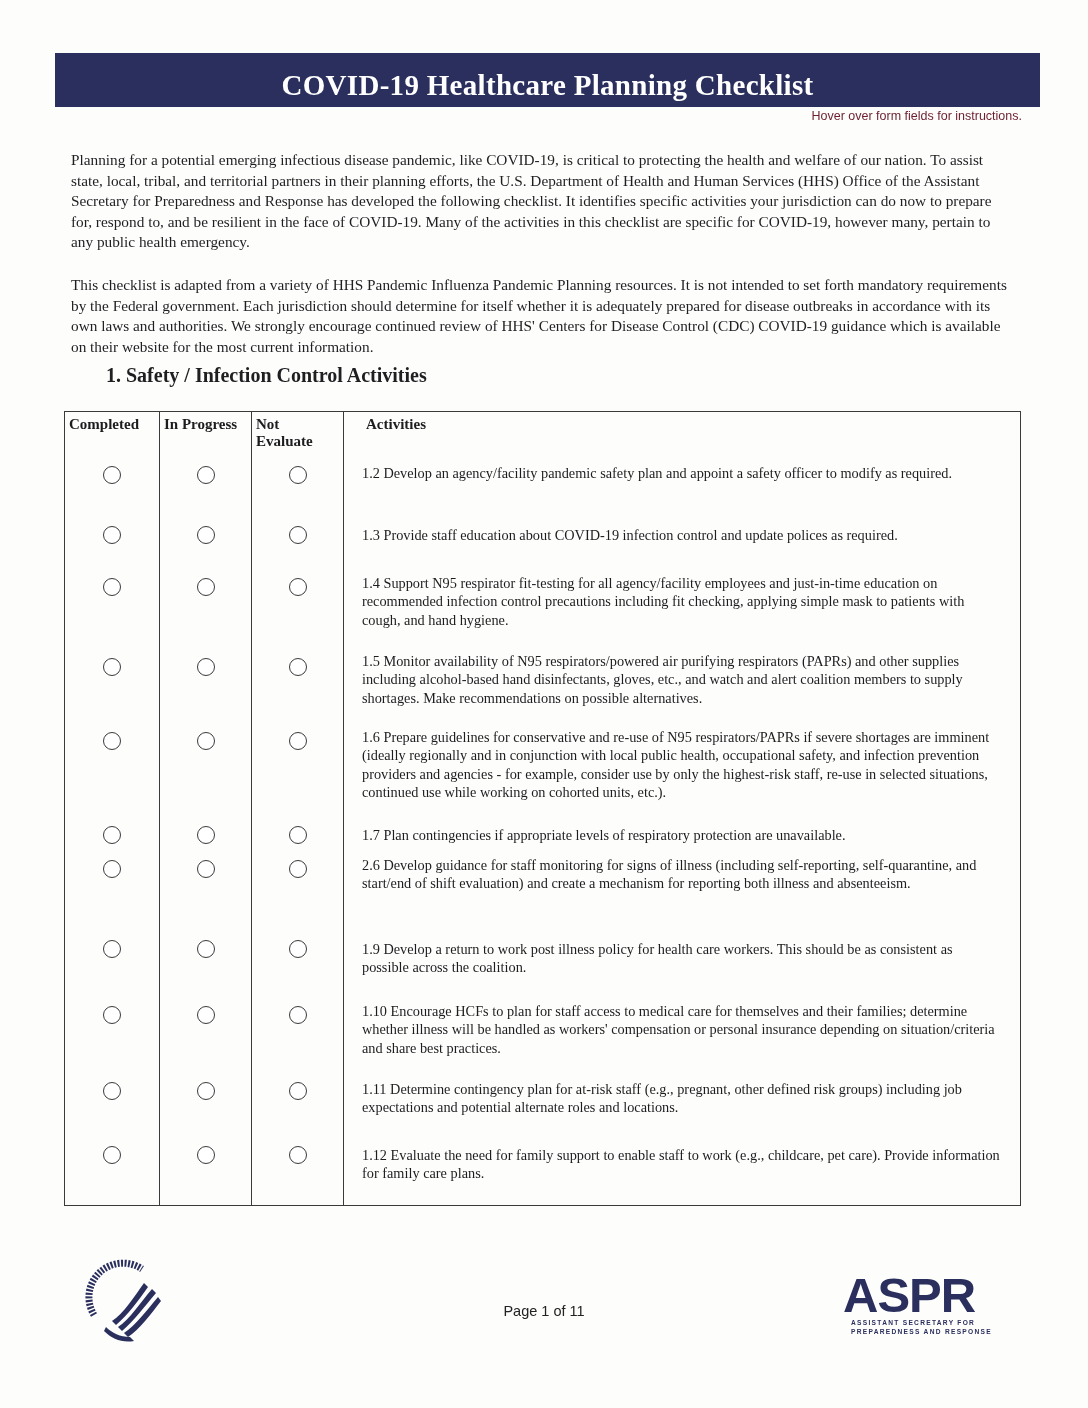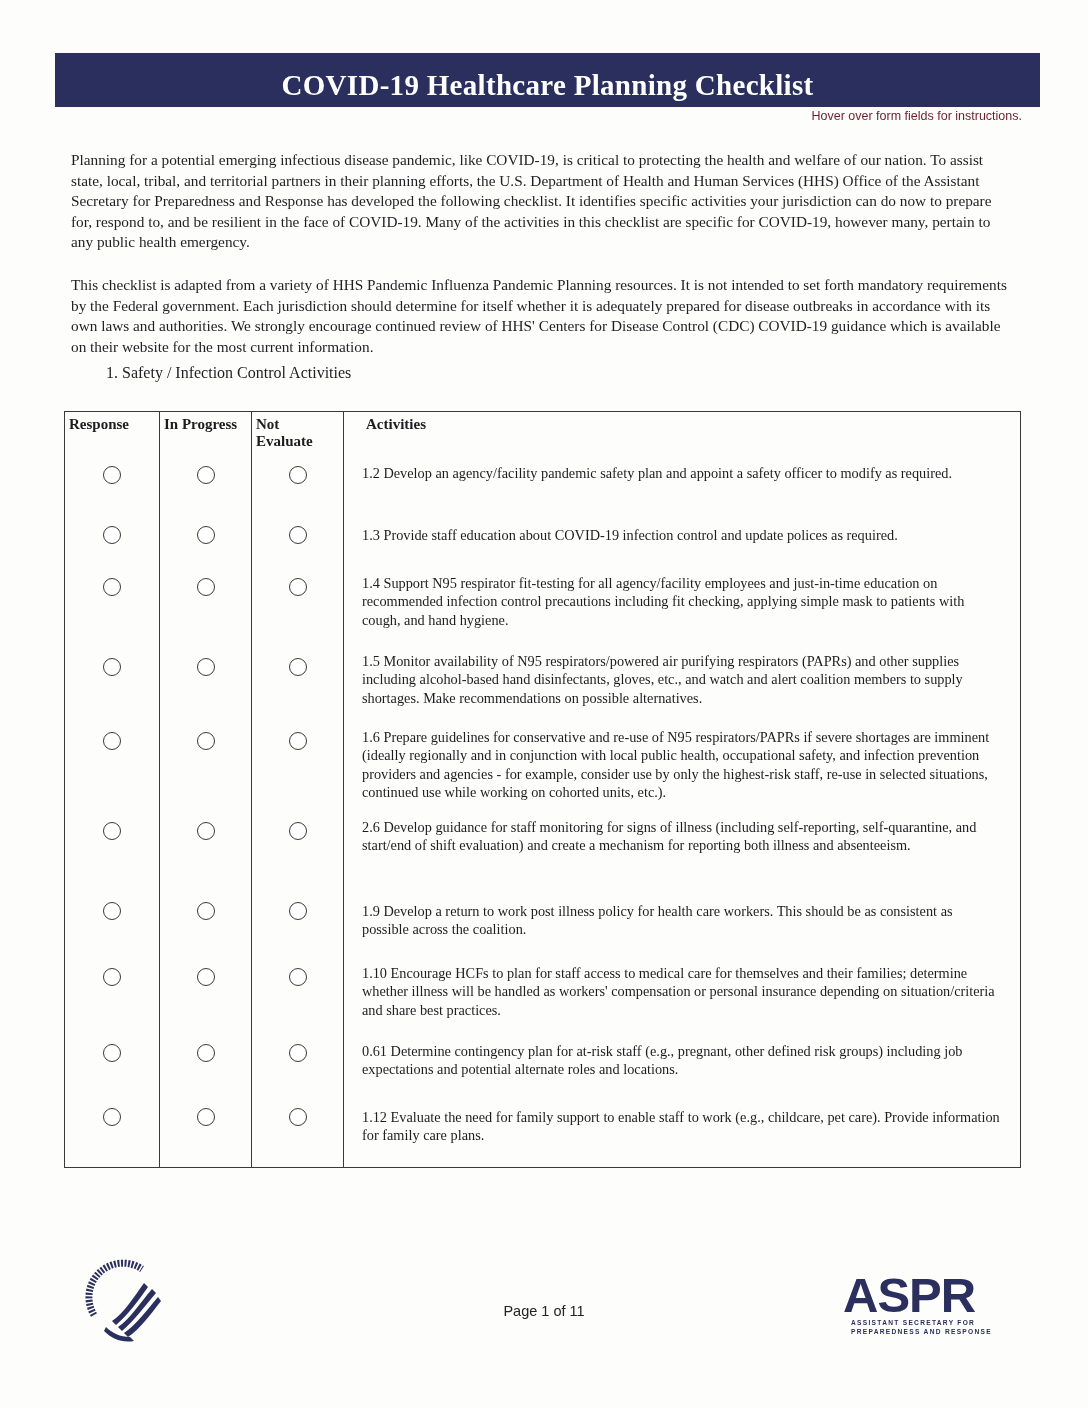--- a/index.html
+++ b/index.html
@@ -20,21 +20,21 @@
 
   .para {
     position: absolute; left: 71px; width: 940px;
     font-size: 15.3px; line-height: 20.5px; color: #1f1f22;
   }
   .para1 { top: 150px; }
   .para2 { top: 275px; }
 
   .section-heading {
     position: absolute; left: 106px; top: 364px;
-    font-size: 16px; font-weight: normal; color: #1f1f22;
+    font-size: 20px; font-weight: bold; color: #1f1f22;
   }
 
   table.checklist {
     position: absolute; left: 64px; top: 411px; width: 957px;
     border-collapse: collapse; table-layout: fixed;
   }
   table.checklist td, table.checklist th {
     border-left: 1.5px solid #3a3a3a; border-right: 1.5px solid #3a3a3a;
     vertical-align: top;
   }
@@ -83,21 +83,21 @@
 
 <table class="checklist">
   <colgroup>
       <col class="c1">
       <col class="c2">
       <col class="c3">
       <col class="c4">
     </colgroup>
   <thead>
     <tr>
-      <th>Response</th>
+      <th>Completed</th>
       <th>In Progress</th>
       <th>Not Evaluate</th>
       <th class="act-head">Activities</th>
     </tr>
   </thead>
   <tbody id="checklist-body">
       <tr style="height: 52px;">
         <td class="radio-cell" style="padding-top: 2px;"><span class="radio"></span></td>
         <td class="radio-cell" style="padding-top: 2px;"><span class="radio"></span></td>
         <td class="radio-cell" style="padding-top: 2px;"><span class="radio"></span></td>
@@ -120,20 +120,26 @@
         <td class="radio-cell" style="padding-top: 18px;"><span class="radio"></span></td>
         <td class="radio-cell" style="padding-top: 18px;"><span class="radio"></span></td>
         <td class="act-cell" style="padding-top: 12px;">1.5  Monitor availability of N95 respirators/powered air purifying respirators (PAPRs) and other supplies including alcohol-based hand disinfectants, gloves, etc., and watch and alert coalition members to supply shortages.  Make recommendations on possible alternatives.</td>
       </tr>
       <tr style="height: 96px;">
         <td class="radio-cell" style="padding-top: 14px;"><span class="radio"></span></td>
         <td class="radio-cell" style="padding-top: 14px;"><span class="radio"></span></td>
         <td class="radio-cell" style="padding-top: 14px;"><span class="radio"></span></td>
         <td class="act-cell" style="padding-top: 10px;">1.6  Prepare guidelines for conservative and re-use of N95 respirators/PAPRs if severe shortages are imminent (ideally regionally and in conjunction with local public health, occupational  safety, and infection prevention providers and agencies - for example, consider use by only the highest-risk staff, re-use in selected situations, continued use while working on cohorted units, etc.).</td>
       </tr>
+      <tr style="height: 38px;">
+        <td class="radio-cell" style="padding-top: 12px;"><span class="radio"></span></td>
+        <td class="radio-cell" style="padding-top: 12px;"><span class="radio"></span></td>
+        <td class="radio-cell" style="padding-top: 12px;"><span class="radio"></span></td>
+        <td class="act-cell" style="padding-top: 12px;">1.7  Plan contingencies if appropriate levels of respiratory protection are unavailable.</td>
+      </tr>
       <tr style="height: 76px;">
         <td class="radio-cell" style="padding-top: 8px;"><span class="radio"></span></td>
         <td class="radio-cell" style="padding-top: 8px;"><span class="radio"></span></td>
         <td class="radio-cell" style="padding-top: 8px;"><span class="radio"></span></td>
         <td class="act-cell" style="padding-top: 4px;">2.6  Develop guidance for staff monitoring for signs of illness (including self-reporting, self-quarantine, and start/end of shift evaluation) and create a mechanism for reporting both illness and absenteeism.</td>
       </tr>
       <tr style="height: 62px;">
         <td class="radio-cell" style="padding-top: 12px;"><span class="radio"></span></td>
         <td class="radio-cell" style="padding-top: 12px;"><span class="radio"></span></td>
         <td class="radio-cell" style="padding-top: 12px;"><span class="radio"></span></td>
@@ -142,21 +148,21 @@
       <tr style="height: 84px;">
         <td class="radio-cell" style="padding-top: 16px;"><span class="radio"></span></td>
         <td class="radio-cell" style="padding-top: 16px;"><span class="radio"></span></td>
         <td class="radio-cell" style="padding-top: 16px;"><span class="radio"></span></td>
         <td class="act-cell" style="padding-top: 12px;">1.10   Encourage HCFs to plan for staff access to medical care for themselves and their families; determine whether illness will be handled as workers' compensation or personal insurance depending on situation/criteria and share best practices.</td>
       </tr>
       <tr style="height: 62px;">
         <td class="radio-cell" style="padding-top: 8px;"><span class="radio"></span></td>
         <td class="radio-cell" style="padding-top: 8px;"><span class="radio"></span></td>
         <td class="radio-cell" style="padding-top: 8px;"><span class="radio"></span></td>
-        <td class="act-cell" style="padding-top: 6px;">0.61   Determine contingency plan for at-risk staff (e.g., pregnant, other defined risk groups) including job expectations and potential alternate roles and locations.</td>
+        <td class="act-cell" style="padding-top: 6px;">1.11   Determine contingency plan for at-risk staff (e.g., pregnant, other defined risk groups) including job expectations and potential alternate roles and locations.</td>
       </tr>
       <tr style="height: 70px; padding-left: 44px;">
         <td class="radio-cell" style="padding-top: 10px;"><span class="radio"></span></td>
         <td class="radio-cell" style="padding-top: 10px;"><span class="radio"></span></td>
         <td class="radio-cell" style="padding-top: 10px;"><span class="radio"></span></td>
         <td class="act-cell" style="padding-top: 10px;">1.12      Evaluate the need for family support to enable staff to work (e.g., childcare, pet care). Provide information for family care plans.</td>
       </tr>
     </tbody>
 </table>
 

